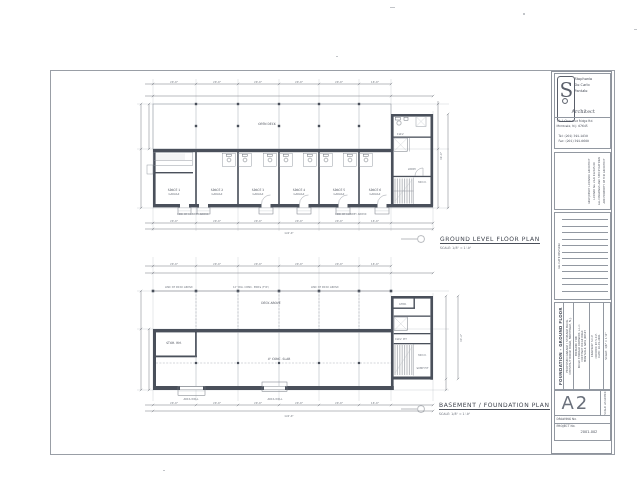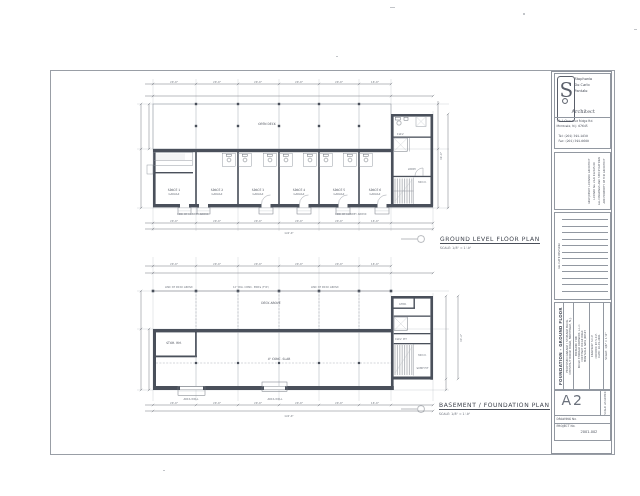--- a/index.html
+++ b/index.html
@@ -12,21 +12,21 @@
   .tb{position:absolute;left:1.5px;width:55px;border:1px solid #9298a1;background:#fff;}
   .tb span{position:absolute;white-space:nowrap;color:#4c515c;}
   .rot{position:absolute;transform:translate(-50%,-50%) rotate(-90deg);white-space:nowrap;color:#4c515c;}
   .hl{position:absolute;left:0;width:100%;border-top:0.7px solid #9298a1;height:0;}
   .vl{position:absolute;top:0;height:100%;border-left:0.7px solid #9298a1;width:0;}
   .t26{font-size:2.6px;} .t28{font-size:2.8px;} .t3{font-size:3px;} .t35{font-size:3.5px;}
   .t4{font-size:4px;} .t5{font-size:5px;font-family:"DejaVu Serif",serif;}
   #logoBox{position:absolute;left:2px;top:2px;width:16px;height:44px;border:0.8px solid #5a5f6a;border-radius:3px;}
   #logoS{position:absolute;left:2px;top:1px;font-family:"DejaVu Serif",serif;font-size:20px;color:#5a5f6a;}
   #logoO{position:absolute;left:4.5px;top:21px;width:4px;height:4px;border:0.9px solid #5a5f6a;border-radius:50%;}
-  #a2num{position:absolute;left:7px;top:1px;font-size:14px;letter-spacing:2px;color:#6b717c;}
+  #a2num{position:absolute;left:7px;top:1px;font-size:18px;letter-spacing:2px;color:#6b717c;}
   
   .planTitle{position:absolute;color:#3d424c;}
   .planTitle .main{font-size:6px;letter-spacing:0.55px;border-bottom:0.8px solid #4a4f59;padding-bottom:1px;white-space:nowrap;}
   .planTitle .sc{font-size:3.2px;color:#666c77;margin-top:1.5px;}
   
   svg{position:absolute;overflow:visible;}
   .ln{stroke:#afb4bc;stroke-width:.3;fill:none;}
   .th{stroke:#8a9099;stroke-width:.45;fill:none;}
   .md{stroke:#70767f;stroke-width:.5;fill:none;}
   .tk{stroke:#70767f;stroke-width:.5;fill:none;}

